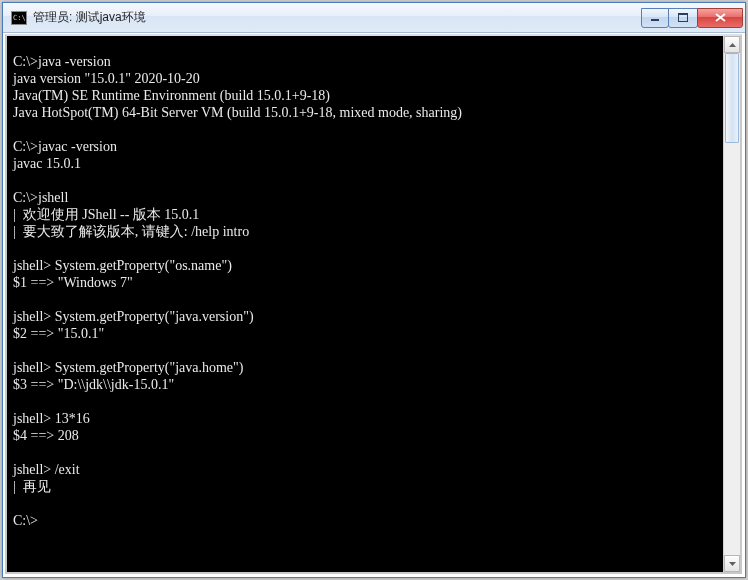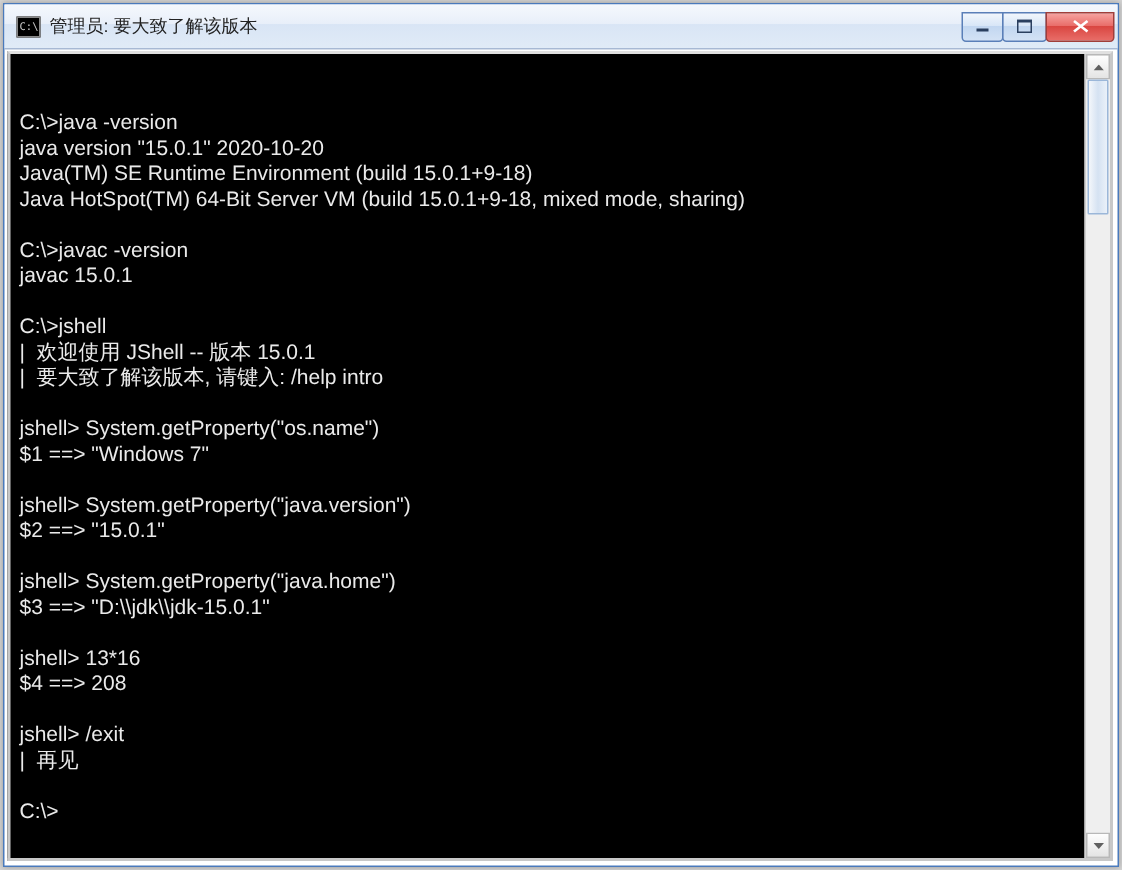--- a/index.html
+++ b/index.html
@@ -83,22 +83,22 @@
       flex: 1;
       background: #000;
       border: 2px solid #c8c8c8;
       border-top: 2px solid #e0e0e0;
       margin: 1px 3px 3px 2px;
       position: relative;
       display: flex;
     }
     .terminal-content {
       flex: 1;
-      padding: 20px 6px;
-      font-family: Liberation Sans, sans-serif;
+      padding: 0 6px;
+      font-family: Liberation Serif, serif;
       font-size: 14px;
       line-height: 17px;
       color: #eaeaea;
       white-space: pre;
       overflow: hidden;
     }
     .terminal-content .line {
       min-height: 17px;
     }
     .scrollbar {
@@ -131,21 +131,21 @@
       border: 1px solid #9bb7d9;
       border-radius: 1px;
     }
   </style>
 </head>
 <body>
 
 <div class="window">
   <div class="titlebar">
     <div class="title-icon">C:\</div>
-    <div class="title-text">管理员: 要大致了解该版本</div>
+    <div class="title-text">管理员: 测试java环境</div>
     <div class="window-controls">
       <div class="win-btn minimize">
         <svg width="10" height="8">
             <rect x="1" y="5" width="8" height="2" fill="#2a3f5f"></rect>
           </svg>
       </div>
       <div class="win-btn maximize">
         <svg width="10" height="9">
             <rect x="0.5" y="0.5" width="9" height="8" fill="none" stroke="#2a3f5f" stroke-width="1"></rect>
             <rect x="0" y="0" width="10" height="2" fill="#2a3f5f"></rect>

